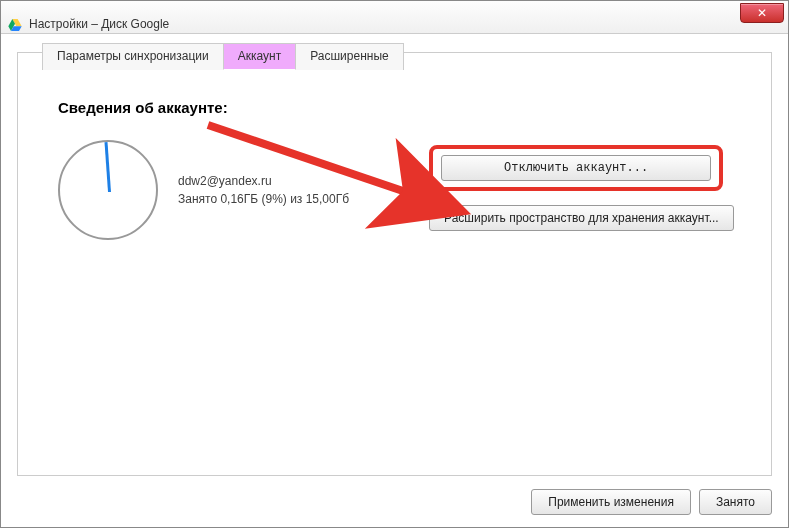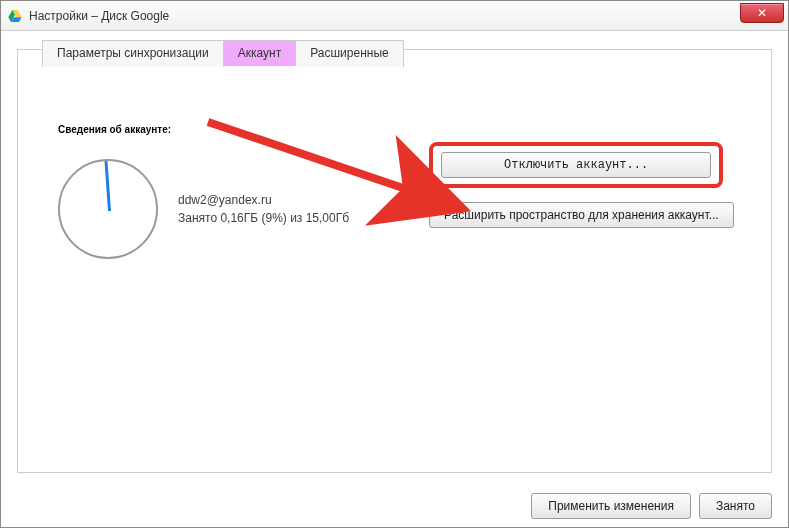--- a/index.html
+++ b/index.html
@@ -10,22 +10,21 @@
       width: 789px;
       height: 528px;
       border: 1px solid #888;
       position: relative;
     }
     .titlebar {
       height: 30px;
       background: linear-gradient(#fdfdfd, #f0f0f0);
       border-bottom: 1px solid #ccc;
       display: flex;
-      align-items: center;
-      padding: 5px 6px;
+      padding: 16px 6px;
       position: relative;
     }
     .titlebar .app-icon {
       width: 16px; height: 16px;
       margin-right: 6px;
       display: inline-block;
     }
     .titlebar .title-text { color: #333; font-size: 12px; }
     .close-btn {
       position: absolute;
@@ -77,23 +76,22 @@
     }
     .panel-body {
       padding: 46px 30px 20px 40px;
       display: flex;
       gap: 40px;
     }
     .left-col { flex: 0 0 auto; }
     .right-col { flex: 1; display: flex; flex-direction: column; gap: 14px; padding-top: 46px; align-items: flex-start; padding-left: 40px;}
     .heading {
       font-weight: bold;
-      font-size: 10px;
+      font-size: 15px;
       margin-bottom: 24px;
-      margin-top: 28px;
     }
     .acct-row { display: flex; align-items: center; gap: 20px; }
     .pie {
       width: 100px; height: 100px;
       border-radius: 50%;
       border: 2px solid #999;
       position: relative;
       background: #fff;
     }
     .pie-slice {
@@ -118,21 +116,21 @@
     }
     .highlight-box {
       border: 4px solid #e6332a;
       border-radius: 8px;
       padding: 6px 8px;
       display: inline-block;
     }
     .highlight-box .win-btn { min-width: 270px; font-family: Liberation Mono, monospace; }
     .footer {
       position: absolute;
-      right: 16px; bottom: 8px;
+      right: 16px; bottom: 15px;
       display: flex; gap: 8px; border-radius: 11px;
     }
     .footer .win-btn { min-width: 0; padding: 5px 16px; }
     .arrow-svg {
       position: absolute;
       left: 180px; top: 62px;
       pointer-events: none;
     }
   </style>
 </head>

